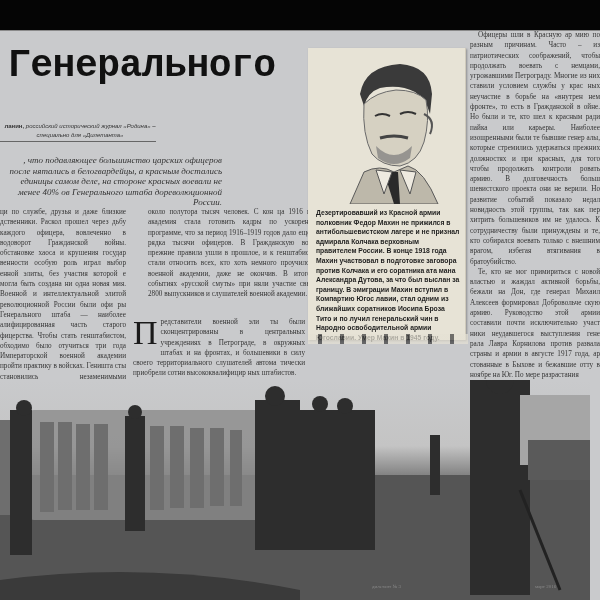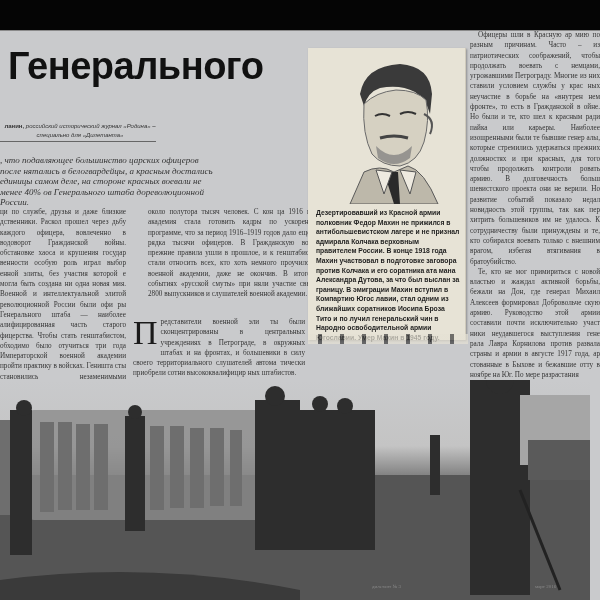--- a/index.html
+++ b/index.html
@@ -4,28 +4,28 @@
 <style>
   * { margin:0; padding:0; box-sizing:border-box; }
   html, body { width:600px; height:600px; overflow:hidden; }
   body { background:#c8c9cb; position:relative; font-family:"Liberation Serif", serif; color:#2a2a2a; }
 
   .top-band { position:absolute; left:0; top:0; width:600px; height:30px; background:#050505; }
   .top-band-edge { position:absolute; left:0; top:30px; width:600px; height:1px; background:#8a8a8a; }
 
   .page { position:absolute; left:0; top:31px; width:600px; height:569px; background:#c9cacc; }
 
-  .title { position:absolute; left:8px; top:48px; font-family:Liberation Sans, sans-serif; font-size:38px; line-height:36px; color:#111; letter-spacing:-0.5px; }
+  .title { position:absolute; left:8px; top:48px; font-family:Liberation Mono, monospace; font-size:38px; line-height:36px; color:#111; letter-spacing:-0.5px; }
   .title span { display:block; }
 
   .byline { position:absolute; left:0; top:122px; width:160px; font-family:"Liberation Sans", sans-serif; font-size:6px; line-height:9px; color:#333; font-style:italic; text-align:center; }
   .byline b { font-style:normal; font-weight:bold; }
   .byline-rule { position:absolute; left:0; top:141px; width:156px; height:1px; background:#666; }
 
-  .lead { position:absolute; left:0; top:155px; width:222px; font-family:"Liberation Serif", serif; font-style:italic; font-size:9px; line-height:10.5px; color:#333; }
+  .lead { position:absolute; left:0; top:155px; width:222px; font-family:"Liberation Serif", serif; font-style:italic; font-size:9px; line-height:10.5px; color:#333;text-align:right; }
 
   .col { position:absolute; font-family:"Liberation Serif", serif; font-size:7.2px; line-height:10.3px; color:#353535; text-align:justify; }
   .col-1 { left:0; top:207px; width:126px; }
   .col-2 { left:120px; top:207px; width:172px;margin-left:28px; }
   .col-2b { left:133px; top:317px; width:172px; }
   .col-2b .dropcap { float:left; font-size:34px; line-height:30px; margin:1px 3px 0 0; color:#1a1a1a; }
   .col-4 { left:470px; top:30px; width:130px; font-size:7.2px; line-height:10.3px; }
   .col-4 p { text-indent:8px; margin-bottom:0; }
 
   .card { position:absolute; left:308px; top:48px; width:158px; height:292px; background:#e7e3d6; box-shadow:1px 1px 2px rgba(0,0,0,0.3); border-right:1px solid #cfcabb; }

